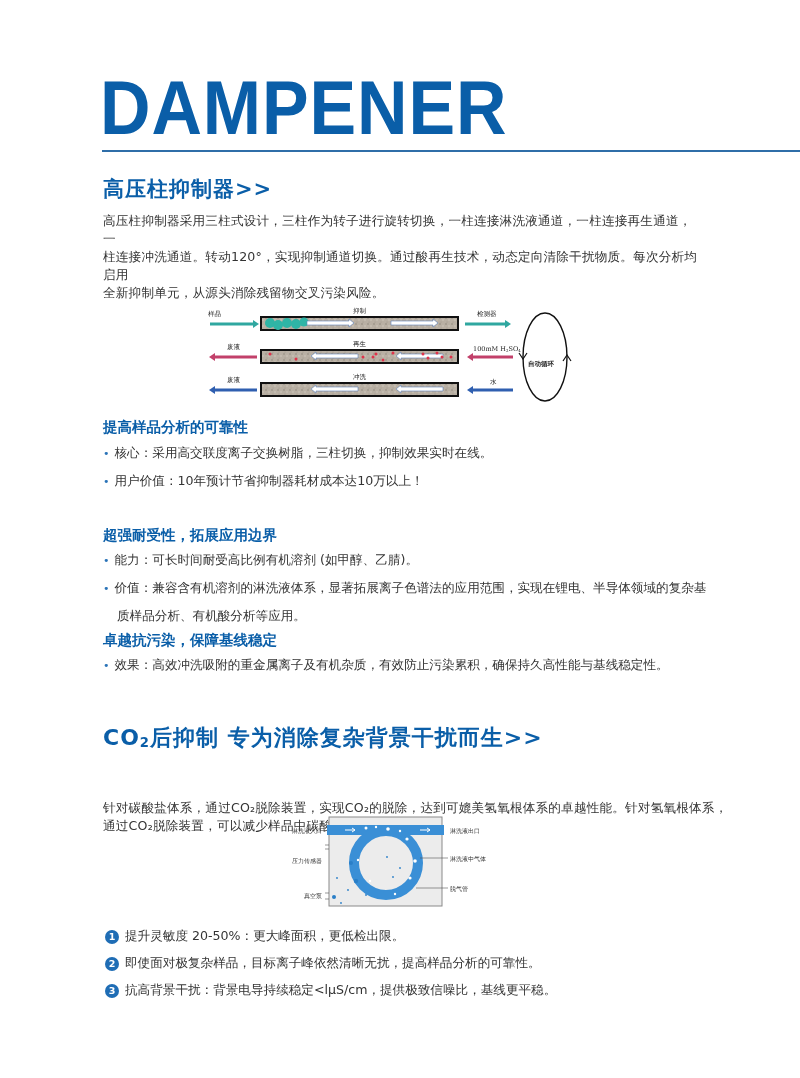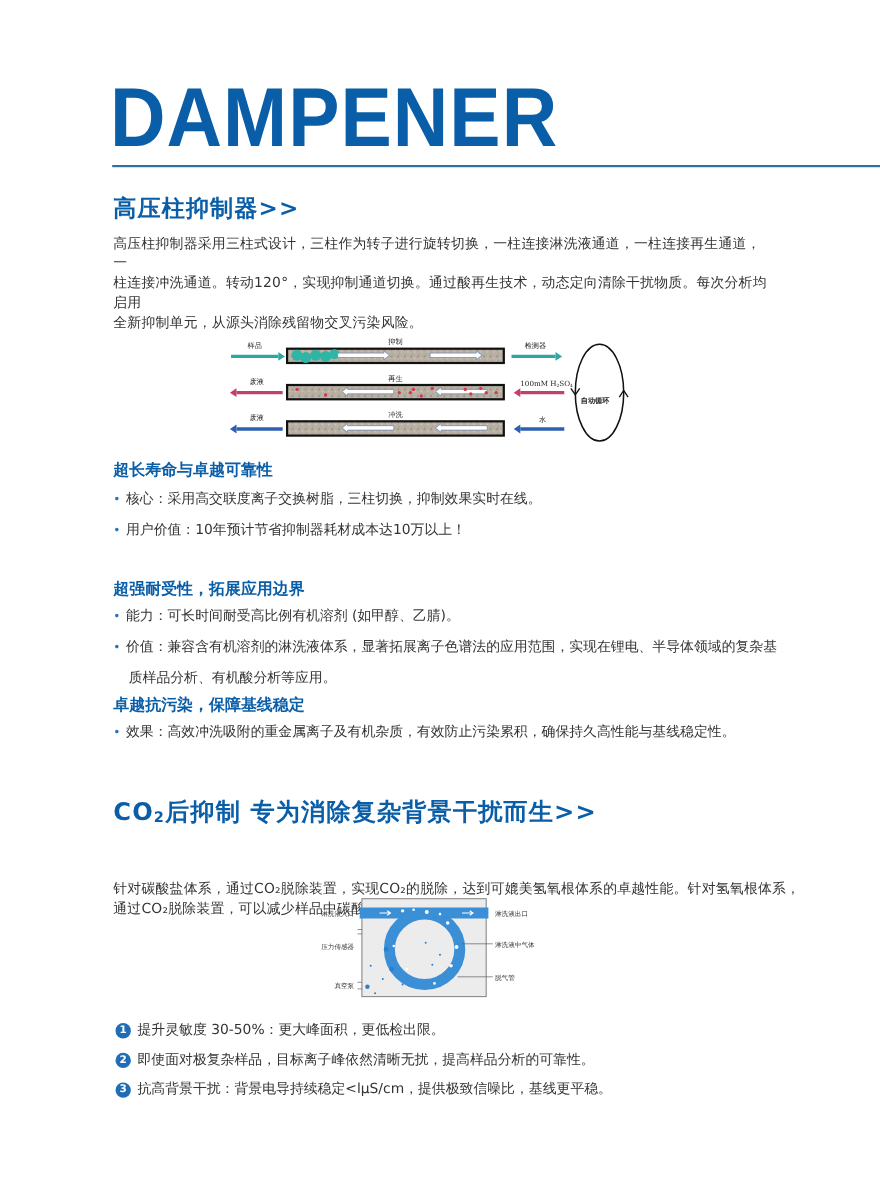--- a/index.html
+++ b/index.html
@@ -106,33 +106,33 @@
       <path d="M10 48 l-6 4 l6 4 z" fill="#c2406a"></path>
       <path d="M268 48 l-6 4 l6 4 z" fill="#c2406a"></path>
       <path d="M10 81 l-6 4 l6 4 z" fill="#2f5fb0"></path>
       <path d="M268 81 l-6 4 l6 4 z" fill="#2f5fb0"></path>
     </g>
 
     <ellipse cx="340" cy="52" rx="22" ry="44" fill="none" stroke="#111" stroke-width="1.4"></ellipse>
     <path d="M314 48 l4 6 l4 -6" fill="none" stroke="#111" stroke-width="1.2"></path>
     <path d="M358 56 l4 -6 l4 6" fill="none" stroke="#111" stroke-width="1.2"></path>
   </svg>
-  <div class="abs diagram-label" style="left:20px; top:5px;">样品</div>
+  <div class="abs diagram-label" style="left:3px; top:5px;">样品</div>
   <div class="abs diagram-label" style="left:148px; top:2px;">抑制</div>
   <div class="abs diagram-label" style="left:272px; top:5px;">检测器</div>
   <div class="abs diagram-label" style="left:22px; top:38px;">废液</div>
   <div class="abs diagram-label" style="left:148px; top:35px;">再生</div>
   <div class="abs diagram-label" style="left:268px; top:40px;">100mM H<sub class="s">2</sub>SO<sub class="s">4</sub></div>
   <div class="abs diagram-label" style="left:22px; top:71px;">废液</div>
   <div class="abs diagram-label" style="left:148px; top:68px;">冲洗</div>
   <div class="abs diagram-label" style="left:285px; top:73px;">水</div>
   <div class="abs diagram-label" style="left:323px; top:55px;font-weight:bold;">自动循环</div>
 </div>
 
-<div class="abs h3" style="left:103px; top:418px;">超长寿命与卓越可靠性</div>
+<div class="abs h3" style="left:103px; top:418px;">提高样品分析的可靠性</div>
 <div class="abs" style="left:103px; top:439px;">
   <div class="bullet"><span class="dot">•</span><span>核心：采用高交联度离子交换树脂，三柱切换，抑制效果实时在线。</span></div>
   <div class="bullet"><span class="dot">•</span><span>用户价值：10年预计节省抑制器耗材成本达10万以上！</span></div>
 </div>
 
 <div class="abs h3" style="left:103px; top:526px;">超强耐受性，拓展应用边界</div>
 <div class="abs" style="left:103px; top:546px;">
   <div class="bullet"><span class="dot">•</span><span>能力：可长时间耐受高比例有机溶剂 (如甲醇、乙腈)。</span></div>
   <div class="bullet"><span class="dot">•</span><span>价值：兼容含有机溶剂的淋洗液体系，显著拓展离子色谱法的应用范围，实现在锂电、半导体领域的复杂基</span></div>
   <div class="bullet indent">质样品分析、有机酸分析等应用。</div>
@@ -196,21 +196,21 @@
   <div class="abs co2-label" style="left:22px; top:42px;">压力传感器</div>
   <div class="abs co2-label" style="left:34px; top:77px;">真空泵</div>
   <div class="abs co2-label" style="left:180px; top:12px;">淋洗液出口</div>
   <div class="abs co2-label" style="left:180px; top:40px;">淋洗液中气体</div>
   <div class="abs co2-label" style="left:180px; top:70px;">脱气管</div>
 </div>
 
 <div class="abs" style="left:105px; top:923px;">
   <div class="num-item" style="height:27px;">
     <span class="num-badge">1</span>
-    <span>提升灵敏度 30-50%：更大峰面积，更低检出限。</span>
+    <span>提升灵敏度 20-50%：更大峰面积，更低检出限。</span>
   </div>
   <div class="num-item" style="height:27px;">
     <span class="num-badge">2</span>
     <span>即使面对极复杂样品，目标离子峰依然清晰无扰，提高样品分析的可靠性。</span>
   </div>
   <div class="num-item" style="height:27px;">
     <span class="num-badge">3</span>
     <span>抗高背景干扰：背景电导持续稳定&lt;lμS/cm，提供极致信噪比，基线更平稳。</span>
   </div>
 </div>

